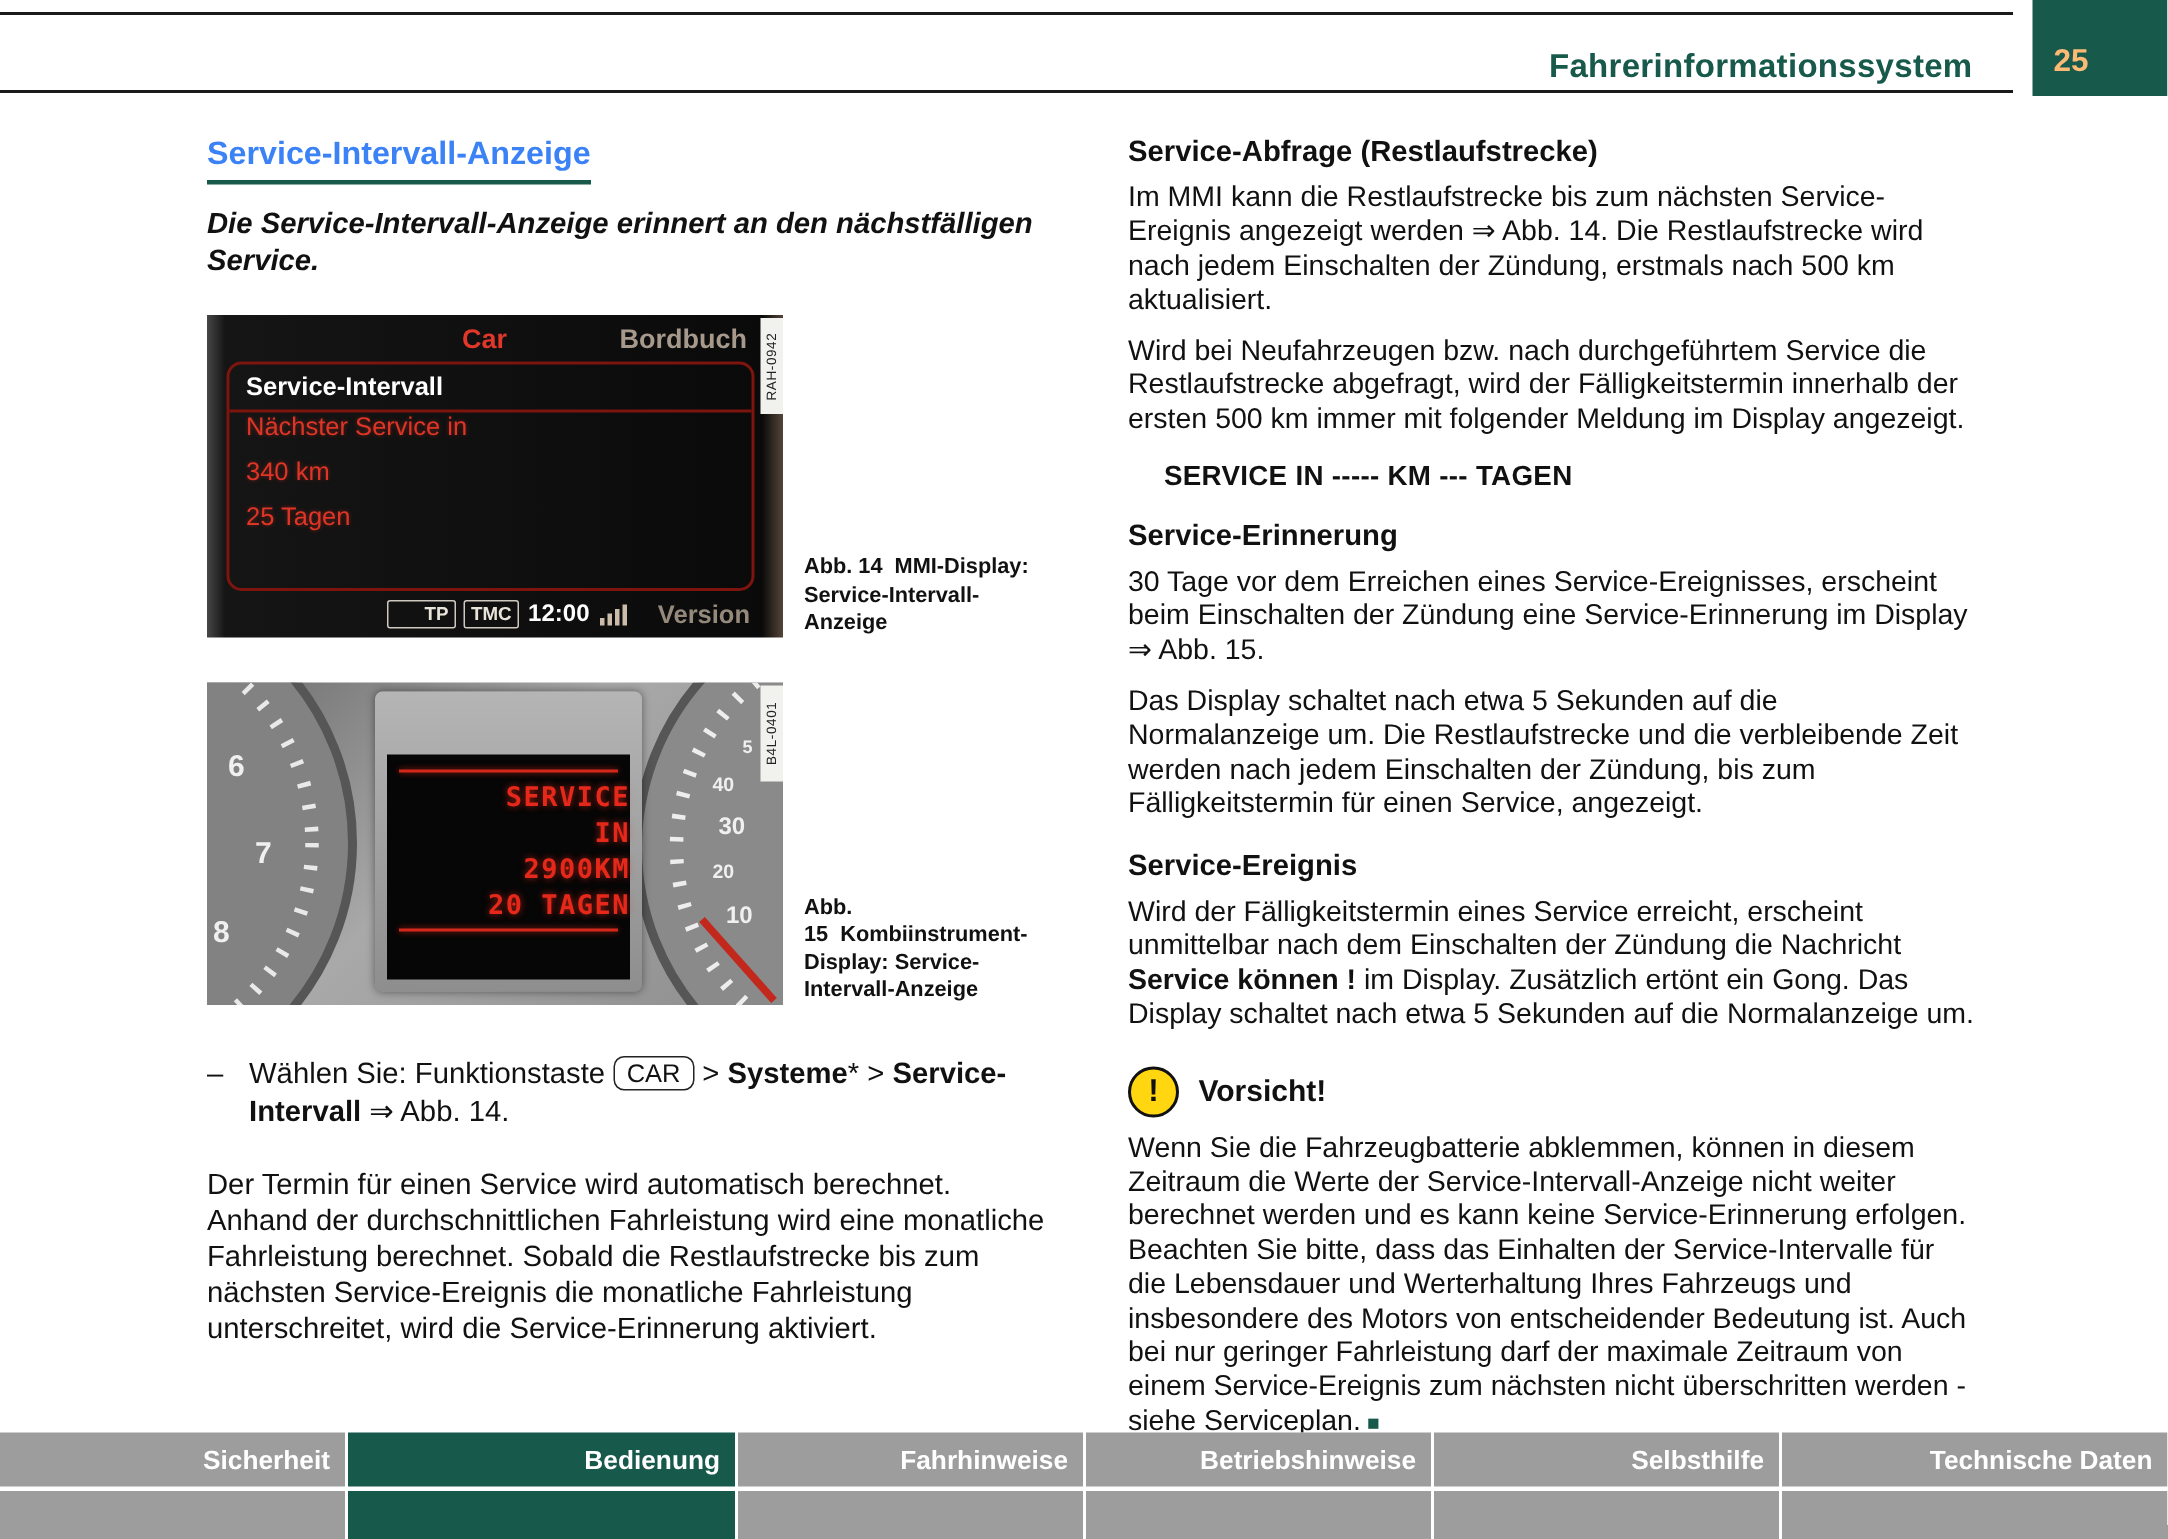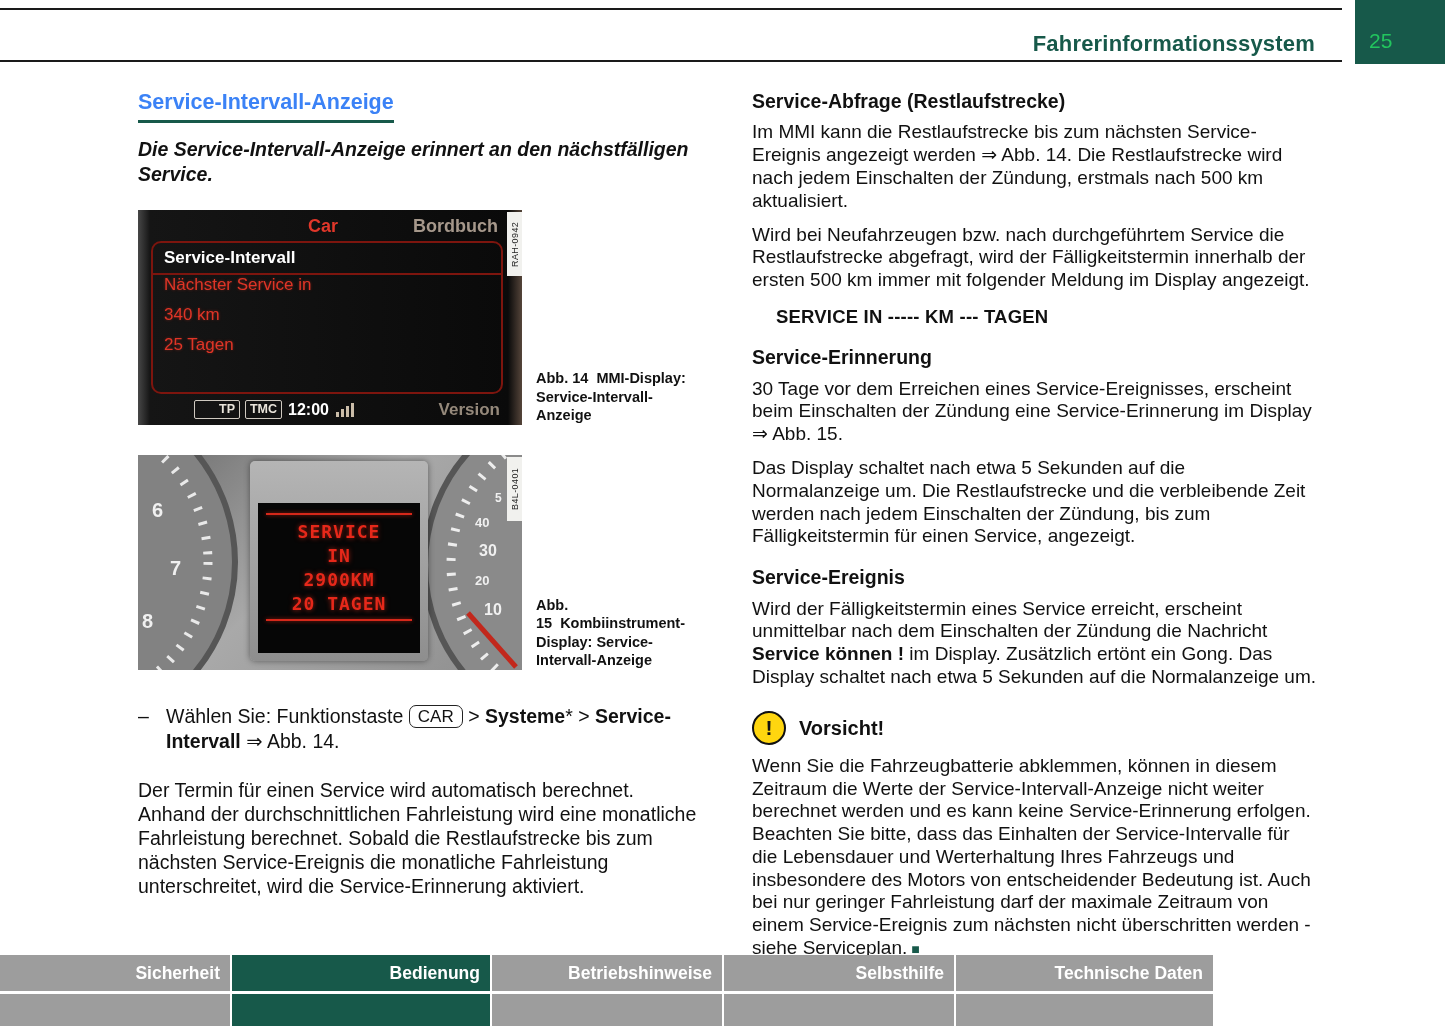--- a/index.html
+++ b/index.html
@@ -5,22 +5,22 @@
   * { margin:0; padding:0; box-sizing:border-box; }
   html,body { width:1445px; height:1026px; }
   body { font-family:"Liberation Sans", sans-serif; background:#fff; color:#111; position:relative; overflow:hidden; }
   .page { position:absolute; inset:0; width:1445px; height:1026px; background:#fff; }
 
   
   .rule { position:absolute; left:0; width:1342px; height:2px; background:#1a1a1a; }
   .rule.top { top:8px; }
   .rule.under { top:60px; }
   .header-title { position:absolute; top:31px; right:130px; font-size:22px; font-weight:bold; color:#17594a; letter-spacing:.2px; }
-  .pagenum-box { position:absolute; top:0; right:0; width:90px; height:64px; background:#17594a; color:#22c55e;
-                 font-size:21px; font-weight:normal; display:flex; align-items:flex-end; padding:0 0 11px 14px; }
+  .pagenum-box { position:absolute; top:0; right:0; width:90px; height:64px; background:#17594a; color:#fdba74;
+                 font-size:21px; font-weight:bold; display:flex; align-items:flex-end; padding:0 0 11px 14px; }
 
   
   .left-col { position:absolute; left:138px; top:90px; width:566px; font-size:19px; }
   .sec-title { display:inline-block; font-size:21.5px; font-weight:bold; color:#3b82f6;
                border-bottom:3px solid #17594a; padding-bottom:5px; }
   .intro { margin-top:14px; font-size:19.5px; font-style:italic; font-weight:bold; line-height:1.3; }
 
   .fig-row { display:flex; align-items:flex-end; margin-top:22px; }
   .fig-row.second { margin-top:30px; }
   .figure { position:relative; width:384px; height:215px; flex:0 0 384px; overflow:hidden; }
@@ -35,37 +35,37 @@
   .mmi-car { position:absolute; left:170px; top:6px; color:#e0372a; font-weight:bold; font-size:18px; }
   .mmi-bordbuch { position:absolute; right:24px; top:6px; color:#a6988b; font-weight:bold; font-size:18px; }
   .mmi-main { position:absolute; left:13px; right:19px; top:31px; bottom:31px; border:2px solid #7d150e; border-radius:10px; }
   .mmi-main-title { color:#fff; font-weight:bold; font-size:17px; padding:5px 11px; border-bottom:2px solid #7d150e; }
   .mmi-line { color:#df3527; font-size:17px; padding-left:11px; text-shadow:0 0 3px rgba(220,50,30,.45); }
   .mmi-line.l1 { }
   .mmi-line.l2, .mmi-line.l3 { margin-top:10px; }
   .mmi-bottom { position:absolute; bottom:0; left:0; right:0; height:30px; display:flex; align-items:center; }
   .badge { border:1.5px solid #cfc9c0; color:#e9e4da; font-size:12.5px; font-weight:bold; padding:0 4px;
            border-radius:2px; height:19px; line-height:16px; margin-left:5px; }
-  .badge.first { margin-left:56px;padding-left:24px; }
+  .badge.first { margin-left:120px;padding-left:24px; }
   .mmi-time { color:#fff; font-weight:bold; font-size:16px; margin-left:6px; }
   .mmi-signal { display:flex; align-items:flex-end; gap:1.5px; margin-left:7px; height:15px; }
   .mmi-signal i { display:block; width:3.5px; background:#cbbda9; }
   .mmi-signal i:nth-child(1){height:5px;} .mmi-signal i:nth-child(2){height:8px;}
   .mmi-signal i:nth-child(3){height:11px;} .mmi-signal i:nth-child(4){height:14px;}
   .mmi-version { position:absolute; right:22px; bottom:5px; color:#95897b; font-weight:bold; font-size:17px; }
 
   
   .cluster { background:linear-gradient(135deg,#6d6d6d,#a9a9a9 45%,#8d8d8d); }
   .cluster svg { position:absolute; inset:0; }
   .bezel { position:absolute; left:112px; top:6px; width:178px; height:200px; border-radius:5px;
            background:linear-gradient(180deg,#b5b5b5,#8e8e8e); box-shadow:0 0 6px rgba(0,0,0,.45); }
   .screen { position:absolute; left:8px; right:8px; top:42px; bottom:8px; background:#060606; }
   .red-rule { position:absolute; left:8px; right:8px; height:2.5px; background:#d6281a; box-shadow:0 0 4px rgba(230,40,20,.7); }
   .red-rule.rr-top { top:10px; } .red-rule.rr-bot { top:116px; }
-  .screen-text { position:absolute; left:0; right:0; top:17px; text-align:center;
+  .screen-text { position:absolute; left:0; right:0; top:17px; text-align:right;
                  font-family:"DejaVu Sans Mono", monospace; font-weight:bold; font-size:18px; line-height:24px;
                  color:#e6281a; letter-spacing:1px; text-shadow:0 0 5px rgba(235,45,25,.65); }
 
   
   .bullet { margin-top:34px; display:flex; font-size:19.5px; line-height:1.32; }
   .bullet .dash { width:28px; flex:0 0 28px; }
   .key-cap { display:inline-block; border:1.8px solid #222; border-radius:7px; padding:0 8px; font-size:17px;
              line-height:1.25; transform:translateY(-1px); }
   .b { font-weight:bold; }
   .body-p { margin-top:24px; font-size:19.5px; line-height:1.23; }
@@ -226,20 +226,24 @@
   <div class="footer">
     <div class="tab inactive">
       <div class="label-seg">Sicherheit</div>
       <div class="lower-seg"></div>
     </div>
     <div class="tab first active">
       <div class="label-seg">Bedienung</div>
       <div class="lower-seg"></div>
     </div>
     <div class="tab inactive">
+      <div class="label-seg">Fahrhinweise</div>
+      <div class="lower-seg"></div>
+    </div>
+    <div class="tab inactive">
       <div class="label-seg">Betriebshinweise</div>
       <div class="lower-seg"></div>
     </div>
     <div class="tab inactive">
       <div class="label-seg">Selbsthilfe</div>
       <div class="lower-seg"></div>
     </div>
     <div class="tab last inactive">
       <div class="label-seg">Technische Daten</div>
       <div class="lower-seg"></div>

